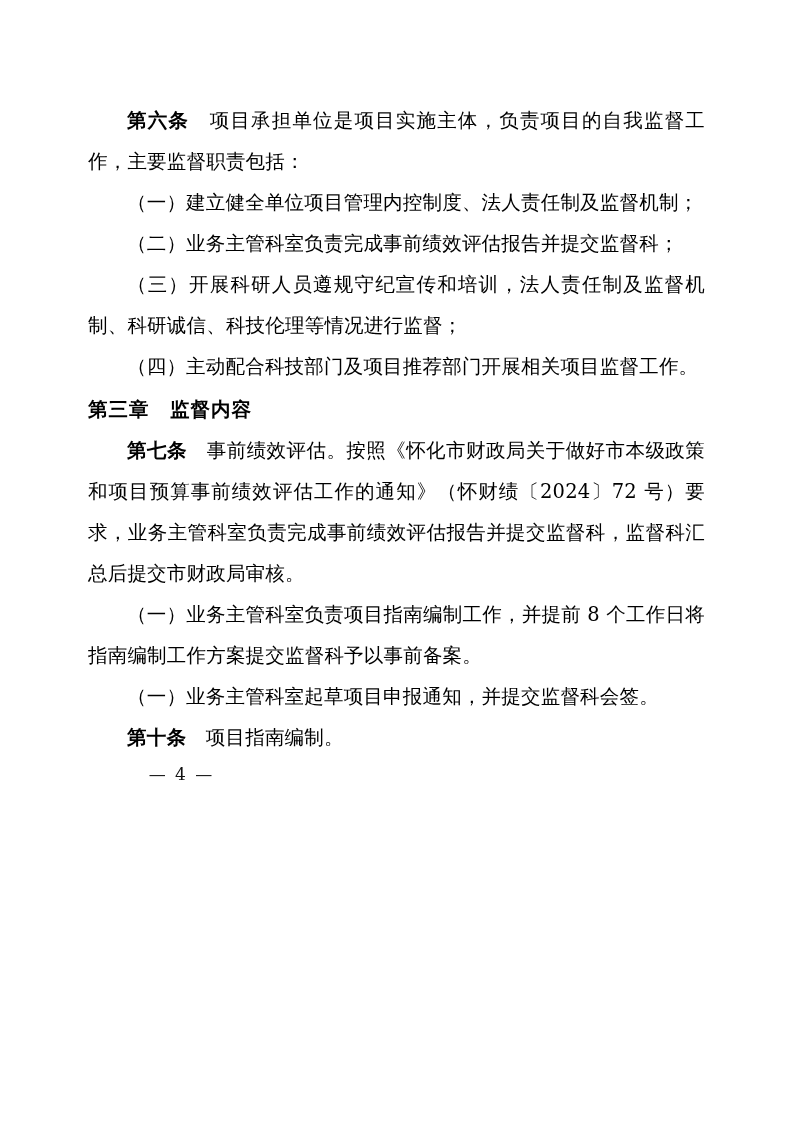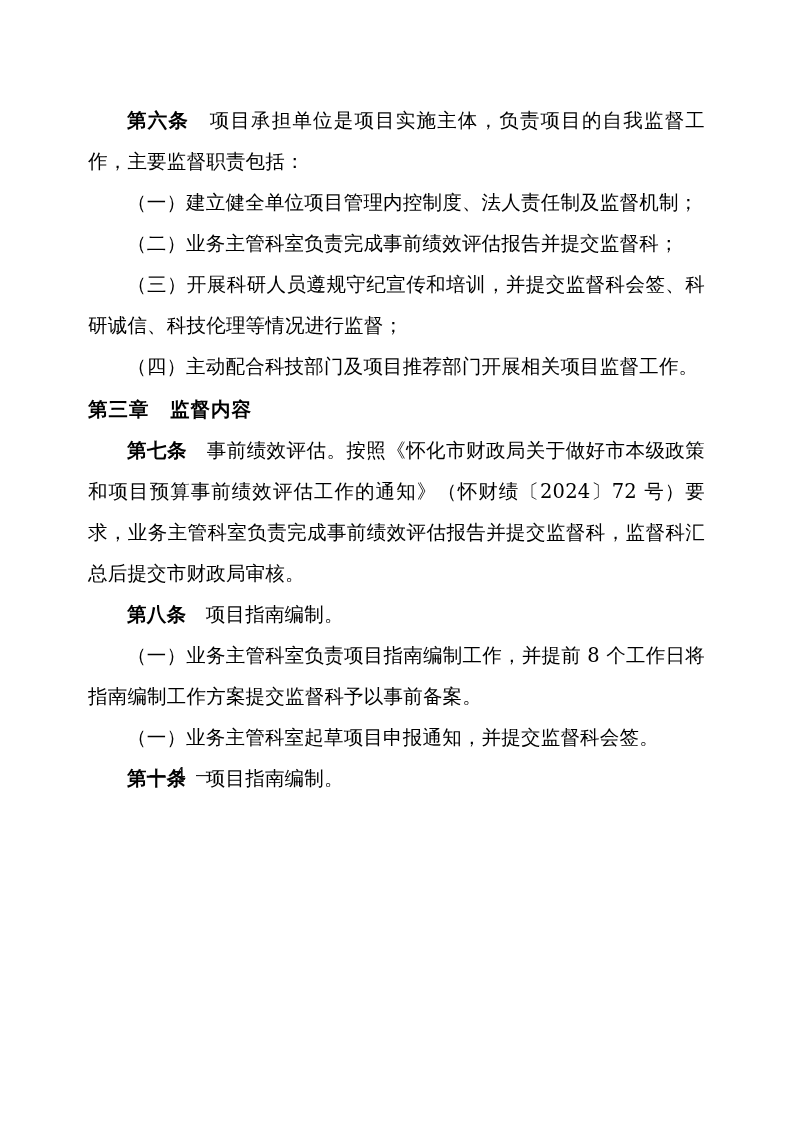--- a/index.html
+++ b/index.html
@@ -65,29 +65,28 @@
 
 <div class="page">
   <div class="doc-body">
 
     <p class="para"><span class="article-head">第六条</span><span>　项目承担单位是项目实施主体，负责项目的自我监督工作，主要监督职责包括：</span></p>
 
     <p class="para">（一）建立健全单位项目管理内控制度、法人责任制及监督机制；</p>
 
     <p class="para">（二）业务主管科室负责完成事前绩效评估报告并提交监督科；</p>
 
-    <p class="para">（三）开展科研人员遵规守纪宣传和培训，并提交监督科会签、科研诚信、科技伦理等情况进行监督；</p>
+    <p class="para">（三）开展科研人员遵规守纪宣传和培训，法人责任制及监督机制、科研诚信、科技伦理等情况进行监督；</p>
 
     <p class="para">（四）主动配合科技部门及项目推荐部门开展相关项目监督工作。</p>
 
     <p class="heading">第三章　监督内容</p>
 
     <p class="para"><span class="article-head">第七条</span><span>　事前绩效评估。按照《怀化市财政局关于做好市本级政策和项目预算事前绩效评估工作的通知》（怀财绩〔2024〕72 号）要求，业务主管科室负责完成事前绩效评估报告并提交监督科，监督科汇总后提交市财政局审核。</span></p>
 
-    <p class="para"><span class="article-head">第八条</span><span>　项目指南编制。</span></p>
 
     <p class="para">（一）业务主管科室负责项目指南编制工作，并提前 8 个工作日将指南编制工作方案提交监督科予以事前备案。</p>
 
 
 
     <p class="para">（一）业务主管科室起草项目申报通知，并提交监督科会签。</p>
 
 
     <p class="para"><span class="article-head">第十条</span><span>　项目指南编制。</span></p>
 

